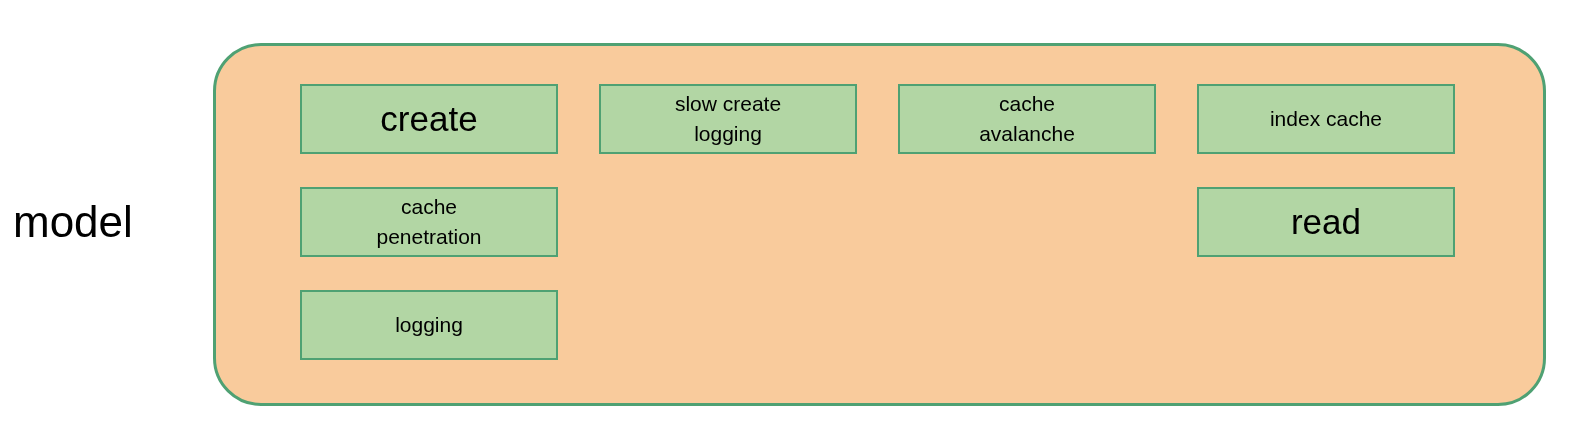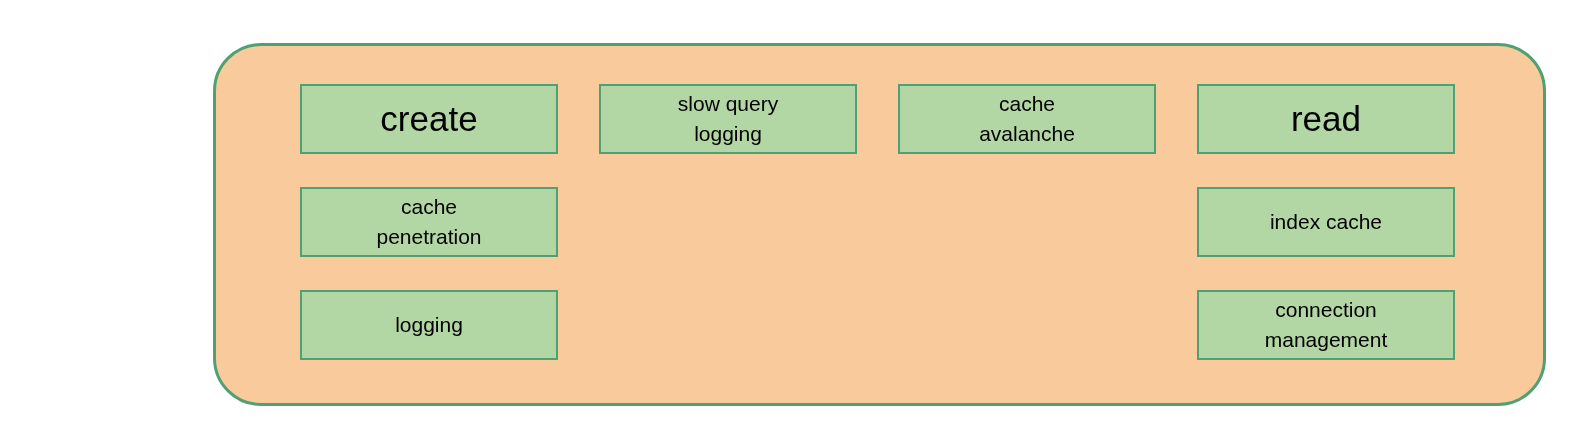--- a/index.html
+++ b/index.html
@@ -64,41 +64,40 @@
   .cell.hdr{
     font-size:35px;
     line-height:38px;
   }
 </style>
 </head>
 <body>
 
 <div class="canvas">
 
+  <div class="model-label">model</div>
 
   <div class="container">
 
     <div class="col">
       <div class="cell hdr">create</div>
       <div class="cell">cache
 penetration</div>
       <div class="cell">logging</div>
     </div>
 
     <div class="col">
-      <div class="cell">slow query
+      <div class="cell">slow create
 logging</div>
     </div>
 
     <div class="col">
       <div class="cell">cache
 avalanche</div>
     </div>
 
     <div class="col">
+      <div class="cell">index cache</div>
       <div class="cell hdr">read</div>
-      <div class="cell">index cache</div>
-      <div class="cell">connection
-management</div>
     </div>
 
   </div>
 </div>
 
 </body></html>

